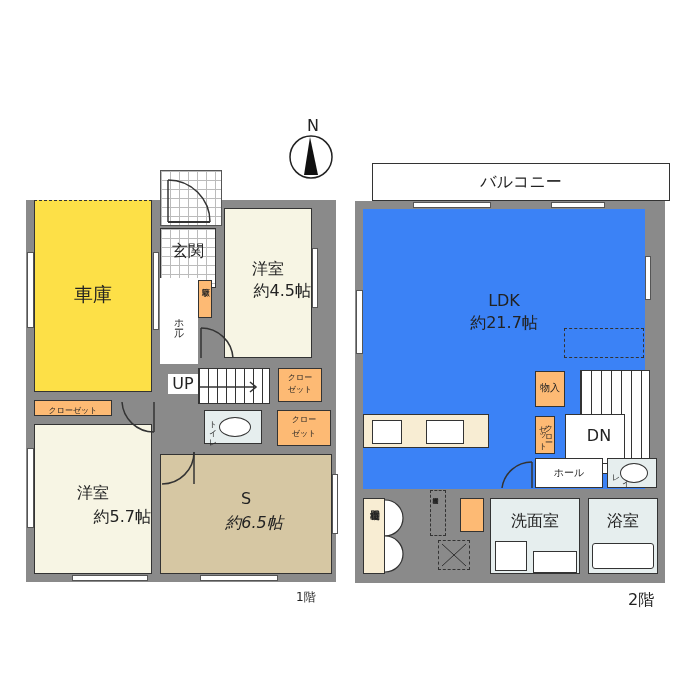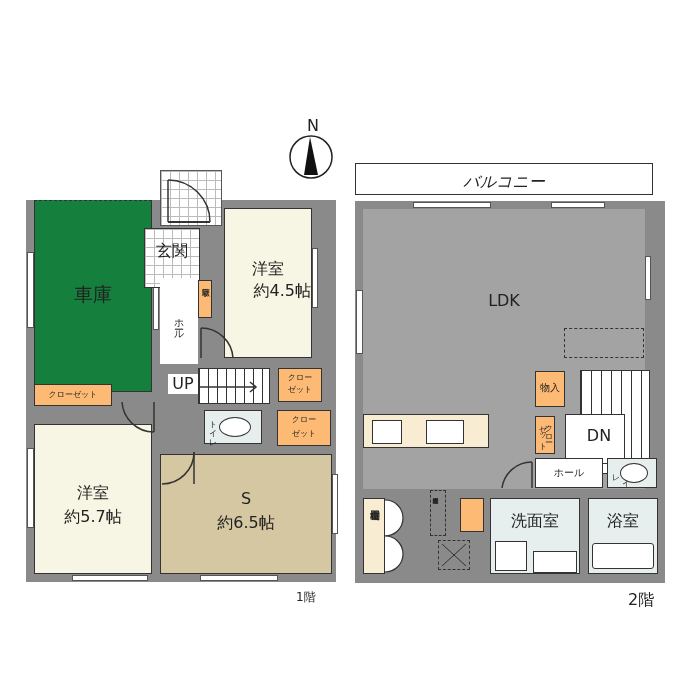--- a/index.html
+++ b/index.html
@@ -33,33 +33,33 @@
   <svg class="abs" style="left:0;top:18px;" width="46" height="46" viewBox="0 0 46 46">
     <circle cx="23" cy="23" r="21" fill="#fff" stroke="#222" stroke-width="1.5"></circle>
     <polygon points="22,3 16,41 30,41" fill="#111"></polygon>
   </svg>
 </div>
 
 <div>
 
   <div class="abs wall" style="left:26px;top:200px;width:310px;height:382px;"></div>
 
-  <div class="room" style="left:34px;top:200px;width:118px;height:192px;background:#15803d;border-top:1px dashed #333;">
+  <div class="room" style="left:34px;top:200px;width:118px;height:192px;background:#fde047;border-top:1px dashed #333;">
     <div class="label lbl-lg" style="left:0;top:82px;width:100%;">車庫</div>
   </div>
   <div class="window" style="left:27px;top:252px;width:7px;height:76px;"></div>
   <div class="window" style="left:153px;top:252px;width:6px;height:78px;"></div>
 
   <div class="abs grid" style="left:160px;top:170px;width:62px;height:56px;border:1px solid #555;"></div>
   <svg class="abs" style="left:166px;top:178px;" width="46" height="46" viewBox="0 0 46 46">
     <path d="M2 2 A 42 42 0 0 1 44 44" fill="none" stroke="#333" stroke-width="1.5"></path>
     <line x1="2" y1="2" x2="2" y2="44" stroke="#333" stroke-width="1.5"></line>
     <line x1="2" y1="44" x2="44" y2="44" stroke="#333" stroke-width="2"></line>
   </svg>
-  <div class="abs grid room" style="left:144px;top:228px;width:56px;height:60px;">
+  <div class="abs grid room" style="left:160px;top:228px;width:56px;height:60px;">
     <div class="label lbl-md" style="left:0;top:12px;width:100%;">玄関</div>
   </div>
 
   <div class="room" style="left:160px;top:278px;width:38px;height:86px;background:#fff;border:none;">
     <div class="label lbl-sm vert" style="left:12px;top:34px;">ホール</div>
   </div>
   <div class="abs closet" style="left:198px;top:280px;width:14px;height:38px;">
     <div class="label lbl-xs vert" style="left:1px;top:1px;">下駄箱</div>
   </div>
 
@@ -88,59 +88,60 @@
   <div class="abs" style="left:204px;top:410px;width:58px;height:34px;background:#e6eeee;border:1.5px solid #333;">
     <div class="label lbl-xs vert" style="left:2px;top:4px;">トイレ</div>
     <div class="fixture" style="left:14px;top:6px;width:32px;height:20px;border-radius:50%;"></div>
   </div>
 
   <div class="abs closet" style="left:277px;top:410px;width:54px;height:36px;">
     <div class="label lbl-xs" style="left:0;top:4px;width:100%;">クロー</div>
     <div class="label lbl-xs" style="left:0;top:18px;width:100%;">ゼット</div>
   </div>
 
-  <div class="abs closet" style="left:34px;top:384px;width:78px;height:22px;">
+  <div class="abs closet" style="left:34px;top:400px;width:78px;height:16px;">
     <div class="label lbl-xs" style="left:0;top:5px;width:100%;">クローゼット</div>
   </div>
 
   <div class="room" style="left:34px;top:424px;width:118px;height:150px;background:#f7f5e4;">
     <div class="label lbl-md" style="left:0;top:58px;width:100%;">洋室</div>
-    <div class="label lbl-md" style="left:0;top:82px;width:100%;">約5.7帖</div>
+    <div class="label lbl-md" style="left:0;top:82px;width:100%;text-align:right;">約5.7帖</div>
   </div>
   <div class="window" style="left:72px;top:575px;width:76px;height:6px;"></div>
   <div class="window" style="left:27px;top:448px;width:7px;height:80px;"></div>
   <svg class="abs" style="left:120px;top:400px;" width="40" height="34" viewBox="0 0 40 34">
     <path d="M2 2 A 32 32 0 0 0 34 32" fill="none" stroke="#333" stroke-width="1.5"></path>
     <line x1="34" y1="2" x2="34" y2="32" stroke="#333" stroke-width="1.5"></line>
   </svg>
 
   <div class="room" style="left:160px;top:454px;width:172px;height:120px;background:#d6c7a3;">
     <div class="label lbl-md" style="left:0;top:34px;width:100%;">S</div>
-    <div class="label lbl-md" style="left:0;top:58px;width:100%;">約6.5帖</div>
+    <div class="label lbl-md" style="left:8px;top:58px;width:100%;font-style:italic;">約6.5帖</div>
   </div>
   <div class="window" style="left:200px;top:575px;width:78px;height:6px;"></div>
   <div class="window" style="left:332px;top:474px;width:6px;height:60px;"></div>
   <svg class="abs" style="left:160px;top:446px;" width="36" height="40" viewBox="0 0 36 40">
     <path d="M2 38 A 32 32 0 0 0 34 6" fill="none" stroke="#333" stroke-width="1.5"></path>
     <line x1="34" y1="6" x2="34" y2="38" stroke="#333" stroke-width="1.5"></line>
   </svg>
 
   <div class="label" style="left:296px;top:590px;font-size:12px;">1階</div>
 </div>
 
 <div>
 
-  <div class="abs" style="left:355px;top:163px;width:298px;height:32px;border:1.5px solid #333;background:#fff;font-style:italic;">
+  <div class="abs" style="left:372px;top:163px;width:298px;height:38px;border:1.5px solid #333;background:#fff;">
     <div class="label lbl-md" style="left:0;top:8px;width:100%;">バルコニー</div>
   </div>
 
   <div class="abs wall" style="left:355px;top:201px;width:310px;height:382px;"></div>
 
-  <div class="room" style="left:363px;top:209px;width:282px;height:280px;background:#a3a3a3;border:none;">
+  <div class="room" style="left:363px;top:209px;width:282px;height:280px;background:#3b82f6;border:none;">
     <div class="label lbl-md" style="left:0;top:82px;width:100%;">LDK</div>
+    <div class="label lbl-md" style="left:0;top:104px;width:100%;">約21.7帖</div>
   </div>
   <div class="window" style="left:413px;top:202px;width:78px;height:6px;"></div>
   <div class="window" style="left:551px;top:202px;width:54px;height:6px;"></div>
   <div class="window" style="left:356px;top:290px;width:7px;height:64px;"></div>
   <div class="window" style="left:645px;top:256px;width:6px;height:44px;"></div>
   <div class="dashed" style="left:564px;top:328px;width:80px;height:30px;"></div>
 
   <div class="abs" style="left:363px;top:414px;width:126px;height:34px;border:1.5px solid #333;background:#f8edd3;"></div>
   <div class="fixture" style="left:372px;top:420px;width:30px;height:24px;"></div>
   <div class="fixture" style="left:426px;top:420px;width:38px;height:24px;"></div>

